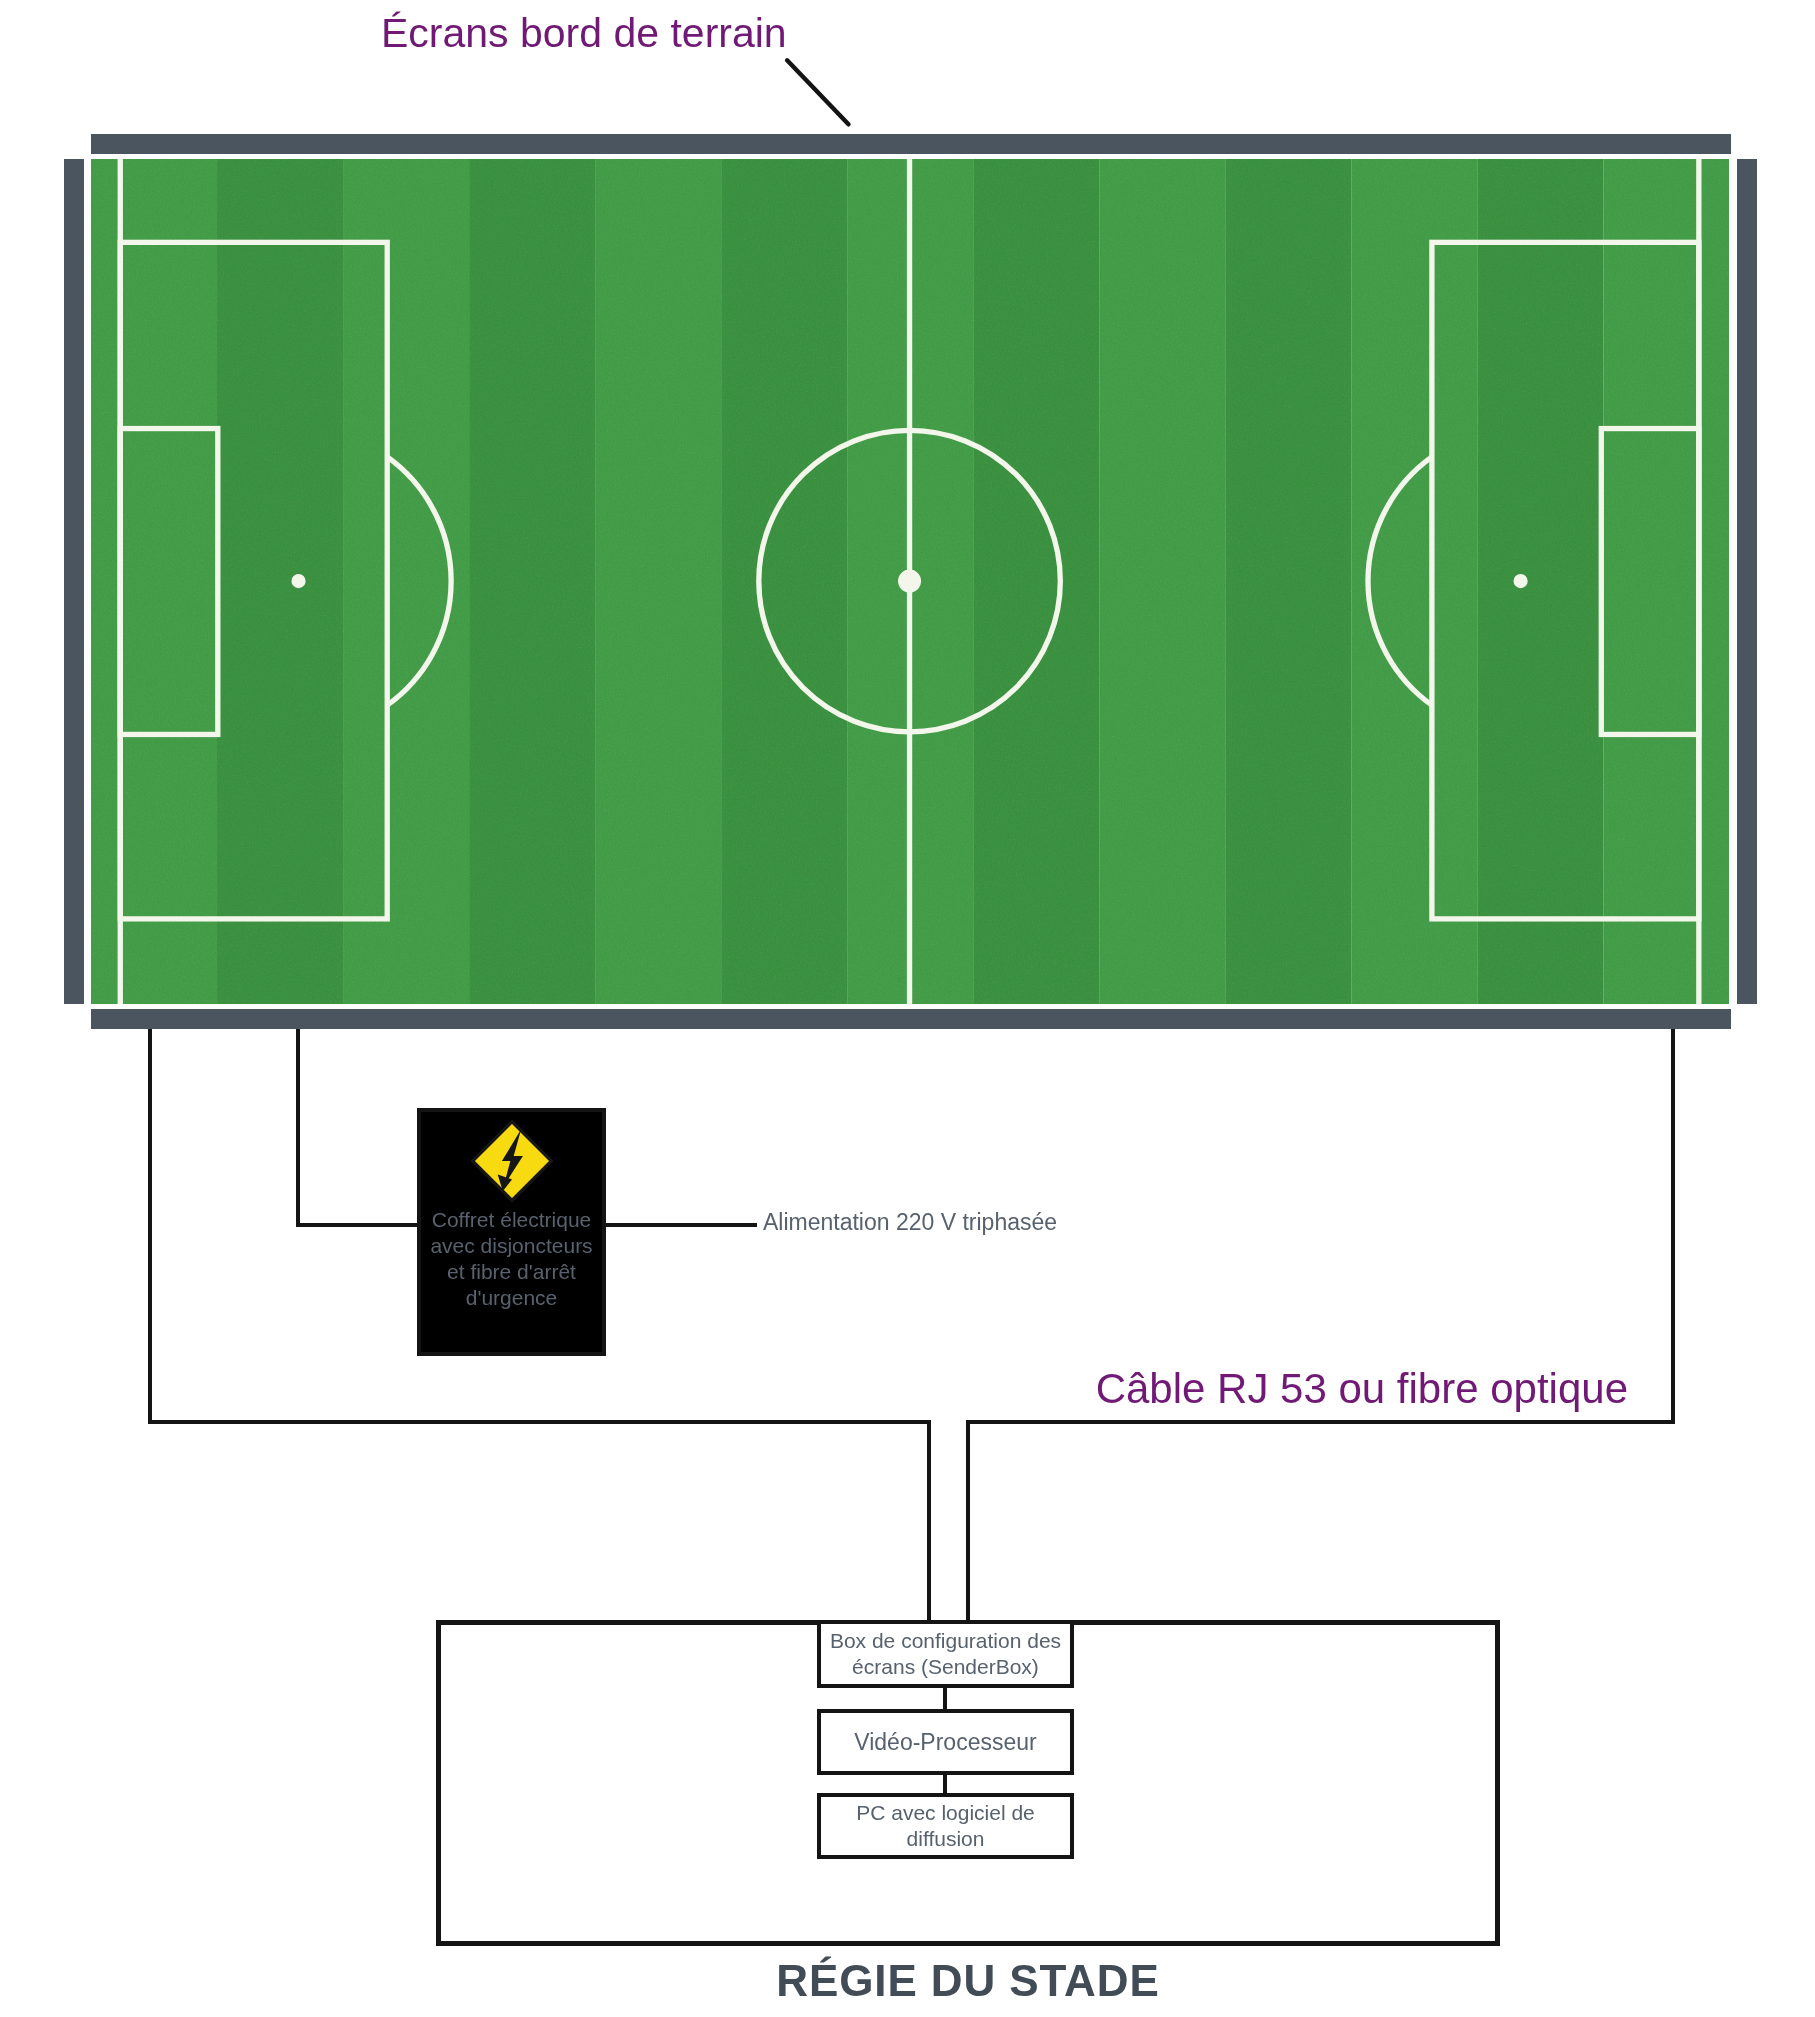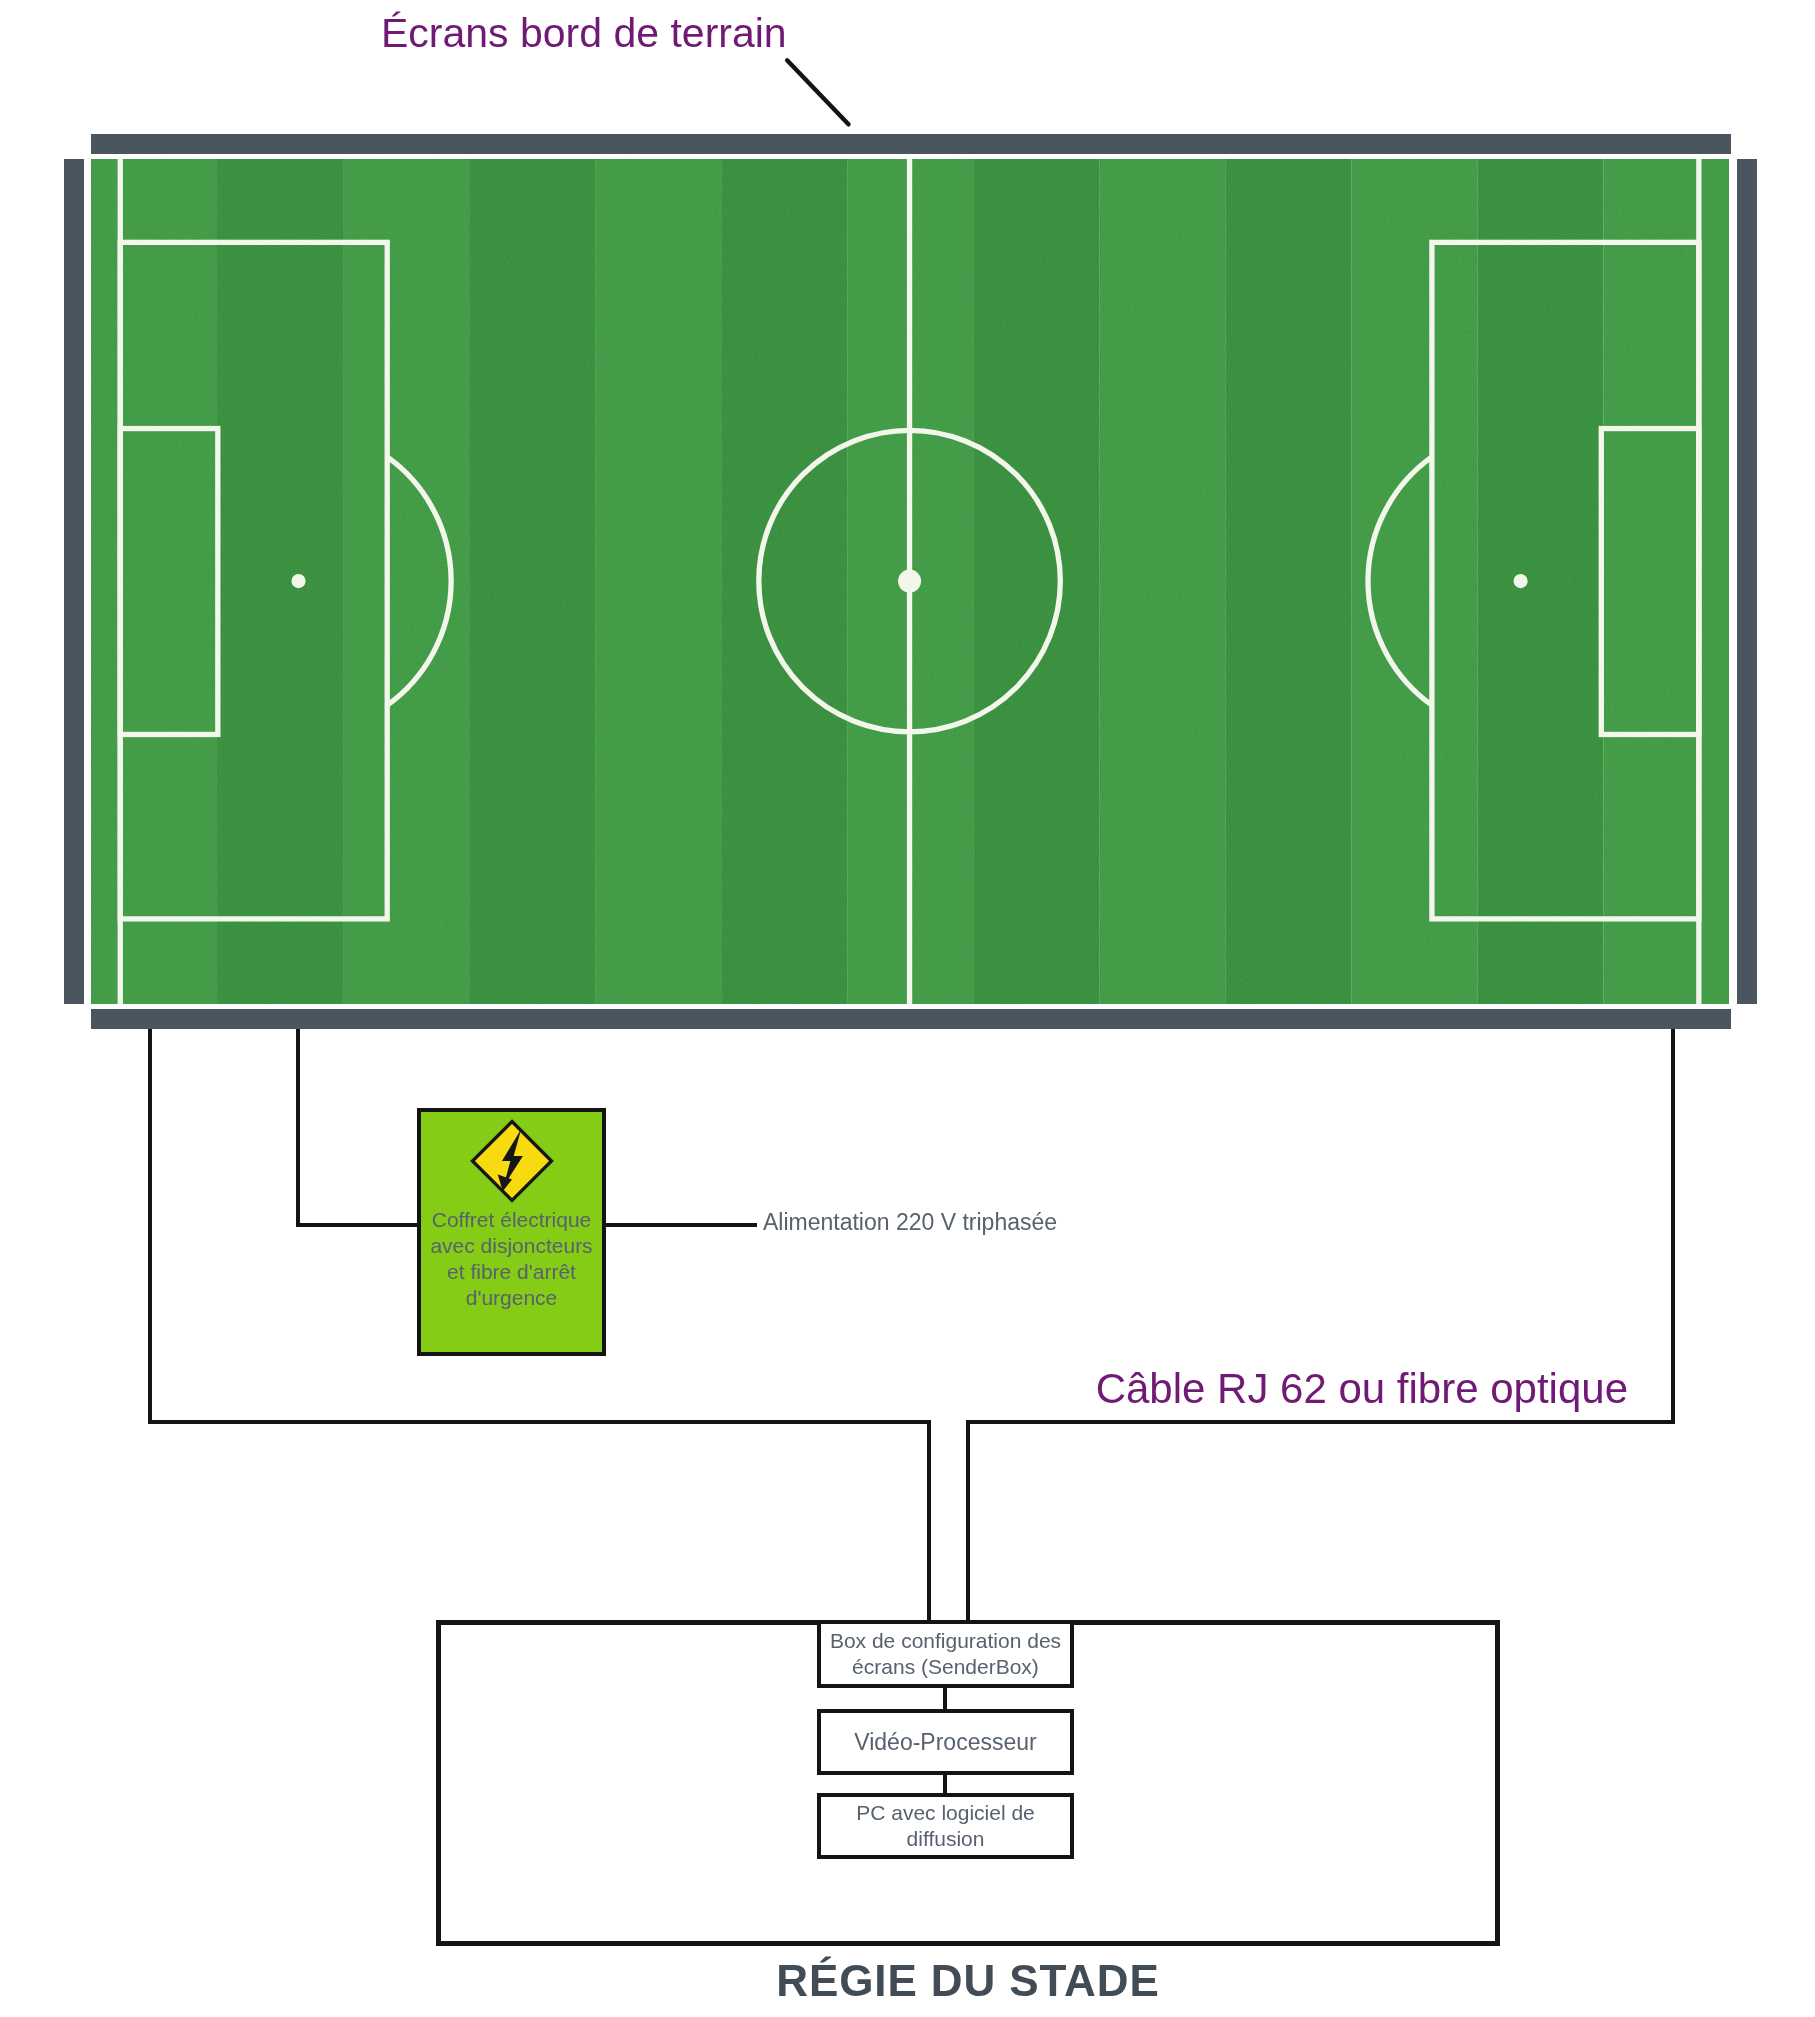--- a/index.html
+++ b/index.html
@@ -62,21 +62,21 @@
   #wire-cable-right-h { left: 966px; top: 1420px; width: 709px; height: 4.4px; }
   #wire-cable-right-v { left: 966px; top: 1420px; width: 4.4px;   height: 200px; }
   #wire-right-long-v  { left: 1671px; top: 1029px; width: 4.4px;   height: 395px; }
   .conn { background: #141414; width: 4.4px; }
   #conn-sender-video { left: 943px; top: 1688px; height: 21px; }
   #conn-video-pc     { left: 943px; top: 1775px; height: 17.7px; }
 
   
   #elec-box {
     left: 417px; top: 1108px; width: 189px; height: 248px;
-    border: 4.4px solid #141414; background: #84cc16;
+    border: 4.4px solid #141414; background: #000000;
     display: flex; flex-direction: column; align-items: center;
     padding-top: 7px;
   }
   #elec-box .caption {
     margin-top: 3.5px;
     text-align: center;
     color: #57626e;
     font-size: 21px;
     line-height: 1.25;
   }
@@ -177,21 +177,21 @@
     <div class="caption">
       <div>Coffret électrique</div>
       <div>avec disjoncteurs</div>
       <div>et fibre d'arrêt</div>
       <div>d'urgence</div>
     </div>
   </div>
 
   <div class="abs small-label" id="alim-label">Alimentation 220 V triphasée</div>
 
-  <div class="abs big-label" id="cable-label">Câble RJ 62 ou fibre optique</div>
+  <div class="abs big-label" id="cable-label">Câble RJ 53 ou fibre optique</div>
 
   <div class="abs" id="regie-box"></div>
 
   <div class="abs flow-box" id="senderbox-box">
     <div>Box de configuration des</div>
     <div>écrans (SenderBox)</div>
   </div>
 
   <div class="abs conn" id="conn-sender-video"></div>
 

